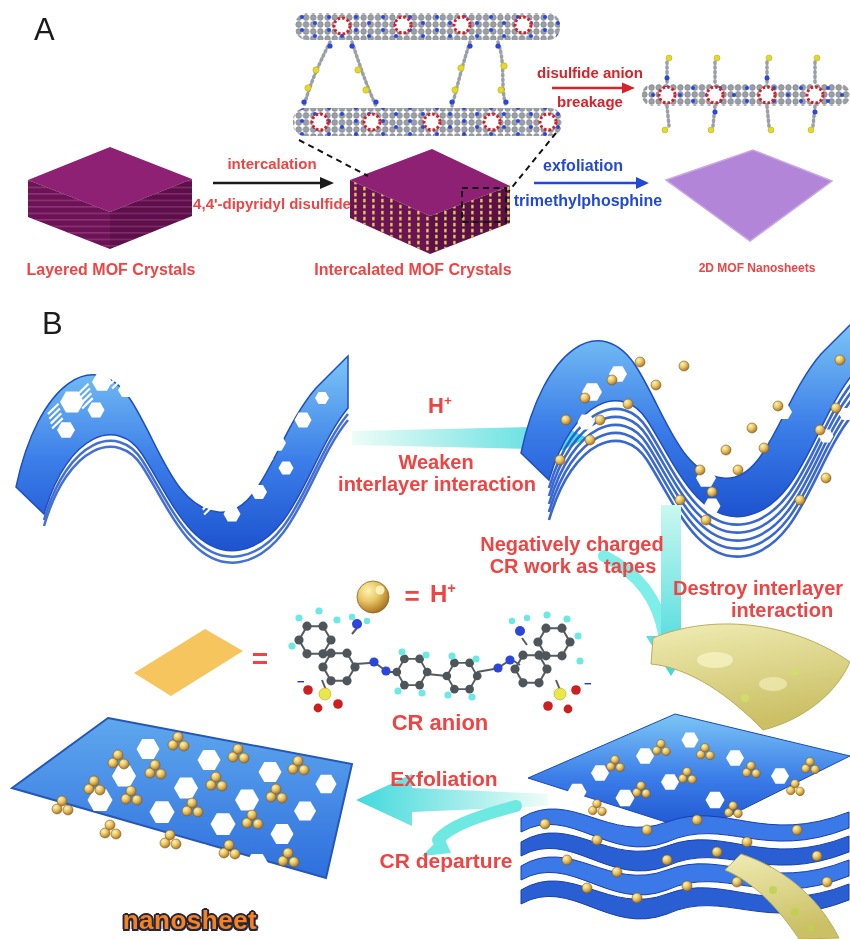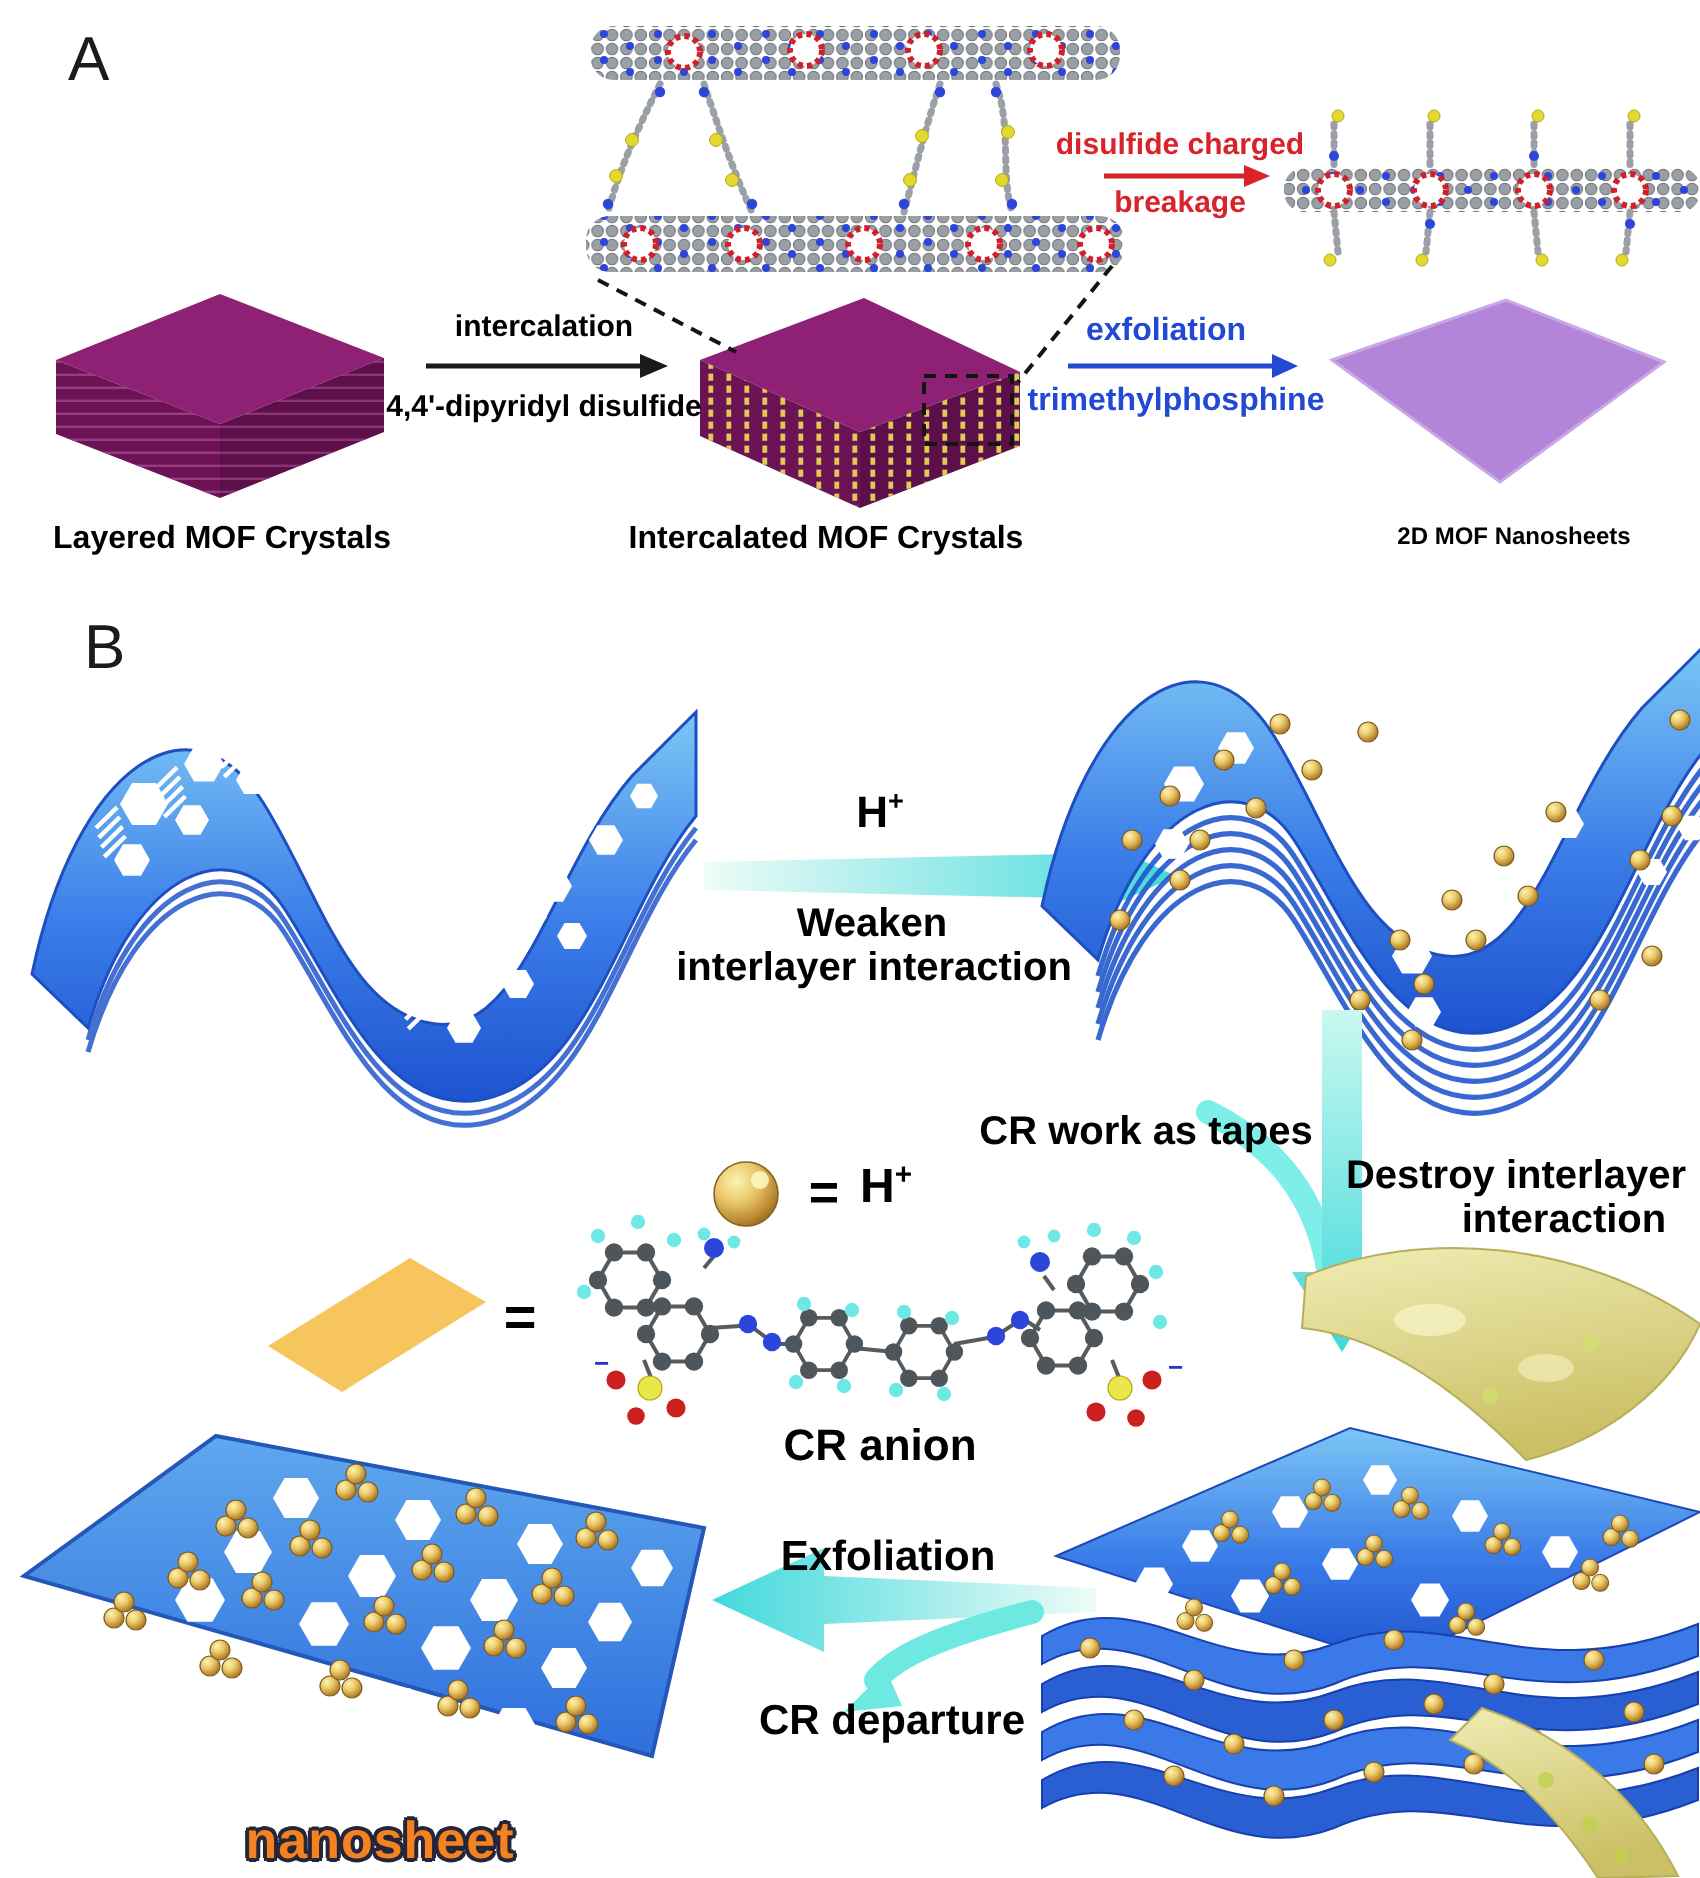--- a/index.html
+++ b/index.html
@@ -1,19 +1,19 @@
 <!DOCTYPE html>
 <html><head>
 <meta charset="utf-8">
 <style>
   html,body{margin:0;padding:0;background:#fff;}
   .stage{position:relative;width:850px;height:939px;background:#ffffff;overflow:hidden;
          font-family:"Liberation Sans",sans-serif;}
   .art{position:absolute;left:0;top:0;z-index:1;}
-  .t{position:absolute;z-index:2;transform:translateX(-50%);font-weight:bold;color:#000000;
+  .t{position:absolute;z-index:2;transform:translateX(-50%);font-weight:bold;color:#ef4444;
      white-space:nowrap;line-height:1.06;}
   .pl{position:absolute;z-index:2;font-weight:normal;color:#1b1b1b;font-size:31px;
       font-family:"Liberation Sans",sans-serif;}
   .red{color:#d8232a;}
   .blu{color:#2149d4;}
   .org{color:#f58220;letter-spacing:.5px;
        text-shadow:-2px 0 0 #26263a,2px 0 0 #26263a,0 -2px 0 #26263a,0 2px 0 #26263a,
                    -1.5px -1.5px 0 #26263a,1.5px -1.5px 0 #26263a,
                    -1.5px 1.5px 0 #26263a,1.5px 1.5px 0 #26263a;}
   sup{font-size:62%;vertical-align:super;}
@@ -490,36 +490,37 @@
       <circle cx="306" cy="310" r="3.5" fill="#bcd24a" opacity="0.8"></circle>
     </g>
   </g>
 </svg>
 
 <div class="pl" style="left:34px;top:12px;">A</div>
 
 <div class="t" style="left:272px;top:156px;font-size:15px;">intercalation</div>
 <div class="t" style="left:272px;top:196px;font-size:15px;">4,4'-dipyridyl disulfide</div>
 
-<div class="t red" style="left:590px;top:65px;font-size:15px;">disulfide charged</div>
+<div class="t red" style="left:590px;top:65px;font-size:15px;">disulfide anion</div>
 <div class="t red" style="left:590px;top:94px;font-size:15px;">breakage</div>
 
 <div class="t blu" style="left:583px;top:158px;font-size:16px;">exfoliation</div>
 <div class="t blu" style="left:588px;top:193px;font-size:16px;">trimethylphosphine</div>
 
 <div class="t" style="left:111px;top:262px;font-size:16px;">Layered MOF Crystals</div>
 <div class="t" style="left:413px;top:262px;font-size:16px;">Intercalated MOF Crystals</div>
 <div class="t" style="left:757px;top:262px;font-size:12px;">2D MOF Nanosheets</div>
 
 <div class="pl" style="left:42px;top:306px;">B</div>
 
 <div class="t" style="left:440px;top:394px;font-size:22px;"><span>H</span><sup>+</sup></div>
 <div class="t" style="left:436px;top:452px;font-size:20px;">Weaken</div>
 <div class="t" style="left:437px;top:474px;font-size:20px;">interlayer interaction</div>
 
+<div class="t" style="left:572px;top:534px;font-size:20px;">Negatively charged</div>
 <div class="t" style="left:758px;top:578px;font-size:20px;">Destroy interlayer</div>
 
 <div class="t" style="left:573px;top:556px;font-size:20px;">CR work as tapes</div>
 <div class="t" style="left:756px;top:600px;font-size:20px;margin-left:26px;">interaction</div>
 
 
 <div class="t" style="left:412px;top:583px;font-size:26px;">=</div>
 <div class="t" style="left:443px;top:581px;font-size:24px;"><span>H</span><sup>+</sup></div>
 
 <div class="t" style="left:260px;top:644px;font-size:28px;">=</div>

